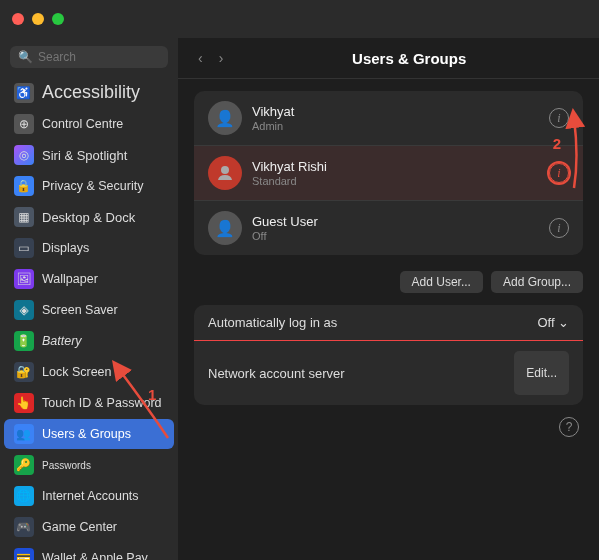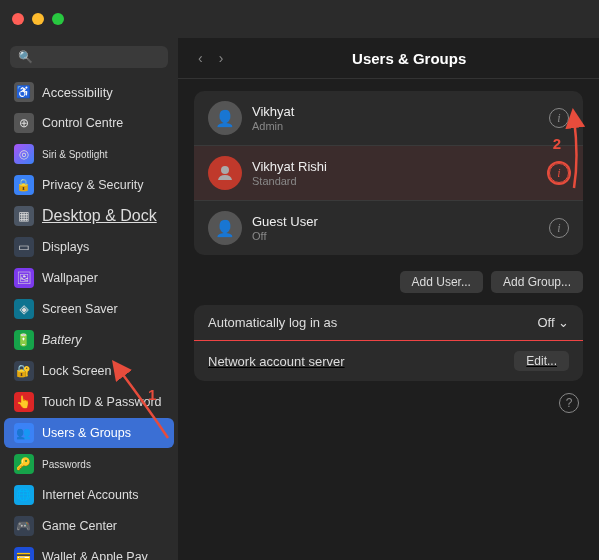--- a/index.html
+++ b/index.html
@@ -197,36 +197,36 @@
       border-radius: 10px;
       margin: 4px 16px;
       overflow: hidden;
     }
     .setting-row {
       display: flex;
       align-items: center;
       padding: 10px 14px;
       border-bottom: 1px solid #ef4444;
     }
-    .setting-row:last-child { border-bottom: none; text-decoration: underline; }
+    .setting-row:last-child { border-bottom: none; }
     .setting-label { flex: 1; font-size: 13px; color: #ddd; }
     .setting-value {
       font-size: 13px;
       color: #ddd;
       display: flex;
       align-items: center;
       gap: 4px;
     }
     .setting-btn {
       background: #3a3a3a;
       border: none;
       border-radius: 5px;
       color: #ddd;
       font-size: 12px;
-      padding: 3px 12px;
+      padding: 15px 12px;
       cursor: pointer;
     }
 
     
     .help-row {
       display: flex;
       justify-content: flex-end;
       padding: 8px 20px;
     }
     .help-btn {
@@ -256,42 +256,43 @@
   <div class="traffic-light tl-close"></div>
   <div class="traffic-light tl-min"></div>
   <div class="traffic-light tl-max"></div>
 </div>
 
 <div class="main-layout">
 
   <div class="sidebar">
     <div class="search-box">
       <span class="search-icon-char">🔍</span>
+      <input type="text" placeholder="Search" style="">
     </div>
 
     <div id="sidebar-items">
         <div class="sidebar-item">
           <span class="sidebar-icon" style="background: rgb(85, 85, 85);">♿</span>
-          <span style="font-size: 13px;">Accessibility</span>
+          <span style="font-size: 18px;">Accessibility</span>
         </div>
         <div class="sidebar-item">
           <span class="sidebar-icon" style="background: rgb(85, 85, 85);">⊕</span>
           <span style="font-size: 12.5px;">Control Centre</span>
         </div>
         <div class="sidebar-item">
           <span class="sidebar-icon" style="background: linear-gradient(135deg, rgb(168, 85, 247), rgb(59, 130, 246));">◎</span>
-          <span style="font-size: 10px;">Siri &amp; Spotlight</span>
+          <span style="font-size: 13px;">Siri &amp; Spotlight</span>
         </div>
         <div class="sidebar-item">
           <span class="sidebar-icon" style="background: rgb(59, 130, 246);">🔒</span>
           <span style="font-size: 12.5px;">Privacy &amp; Security</span>
         </div>
         <div class="sidebar-item">
           <span class="sidebar-icon" style="background: rgb(75, 85, 99);">▦</span>
-          <span style="font-size: 16px; text-decoration: underline;">Desktop &amp; Dock</span>
+          <span style="font-size: 13px;">Desktop &amp; Dock</span>
         </div>
         <div class="sidebar-item">
           <span class="sidebar-icon" style="background: rgb(55, 65, 81);">▭</span>
           <span style="font-size: 12.5px;">Displays</span>
         </div>
         <div class="sidebar-item">
           <span class="sidebar-icon" style="background: rgb(124, 58, 237);">🖼</span>
           <span style="font-size: 12.5px;">Wallpaper</span>
         </div>
         <div class="sidebar-item">

